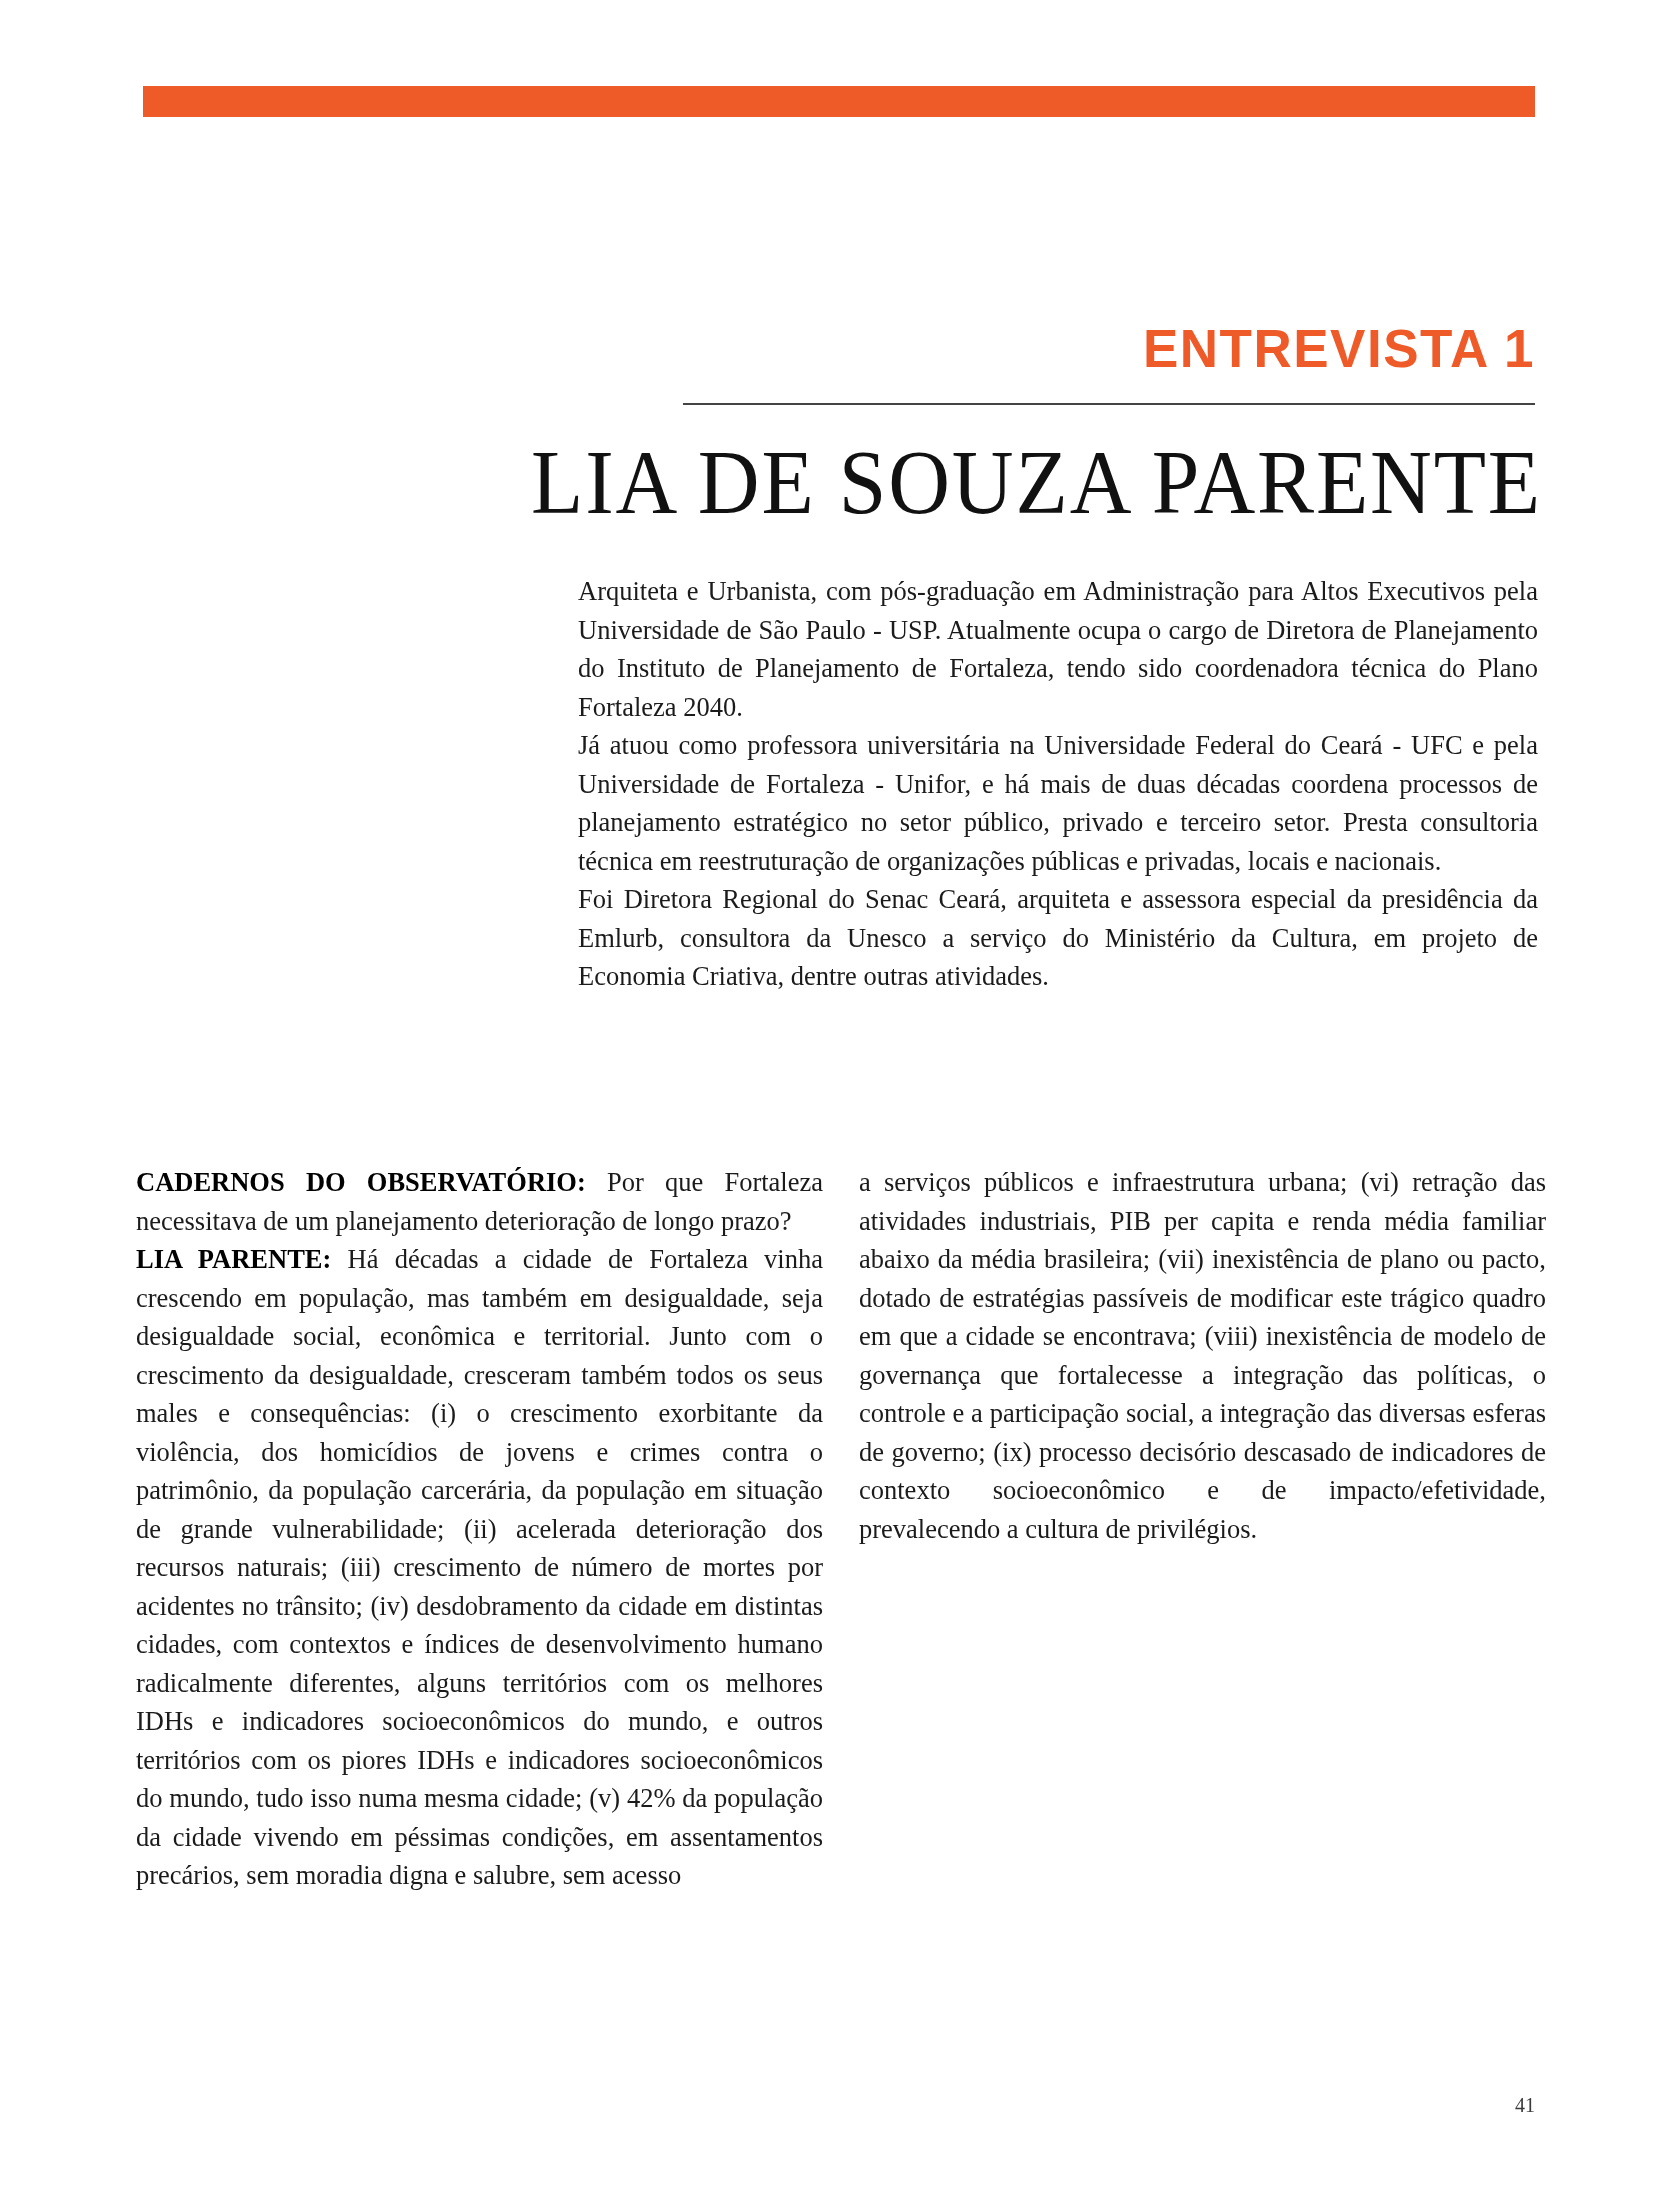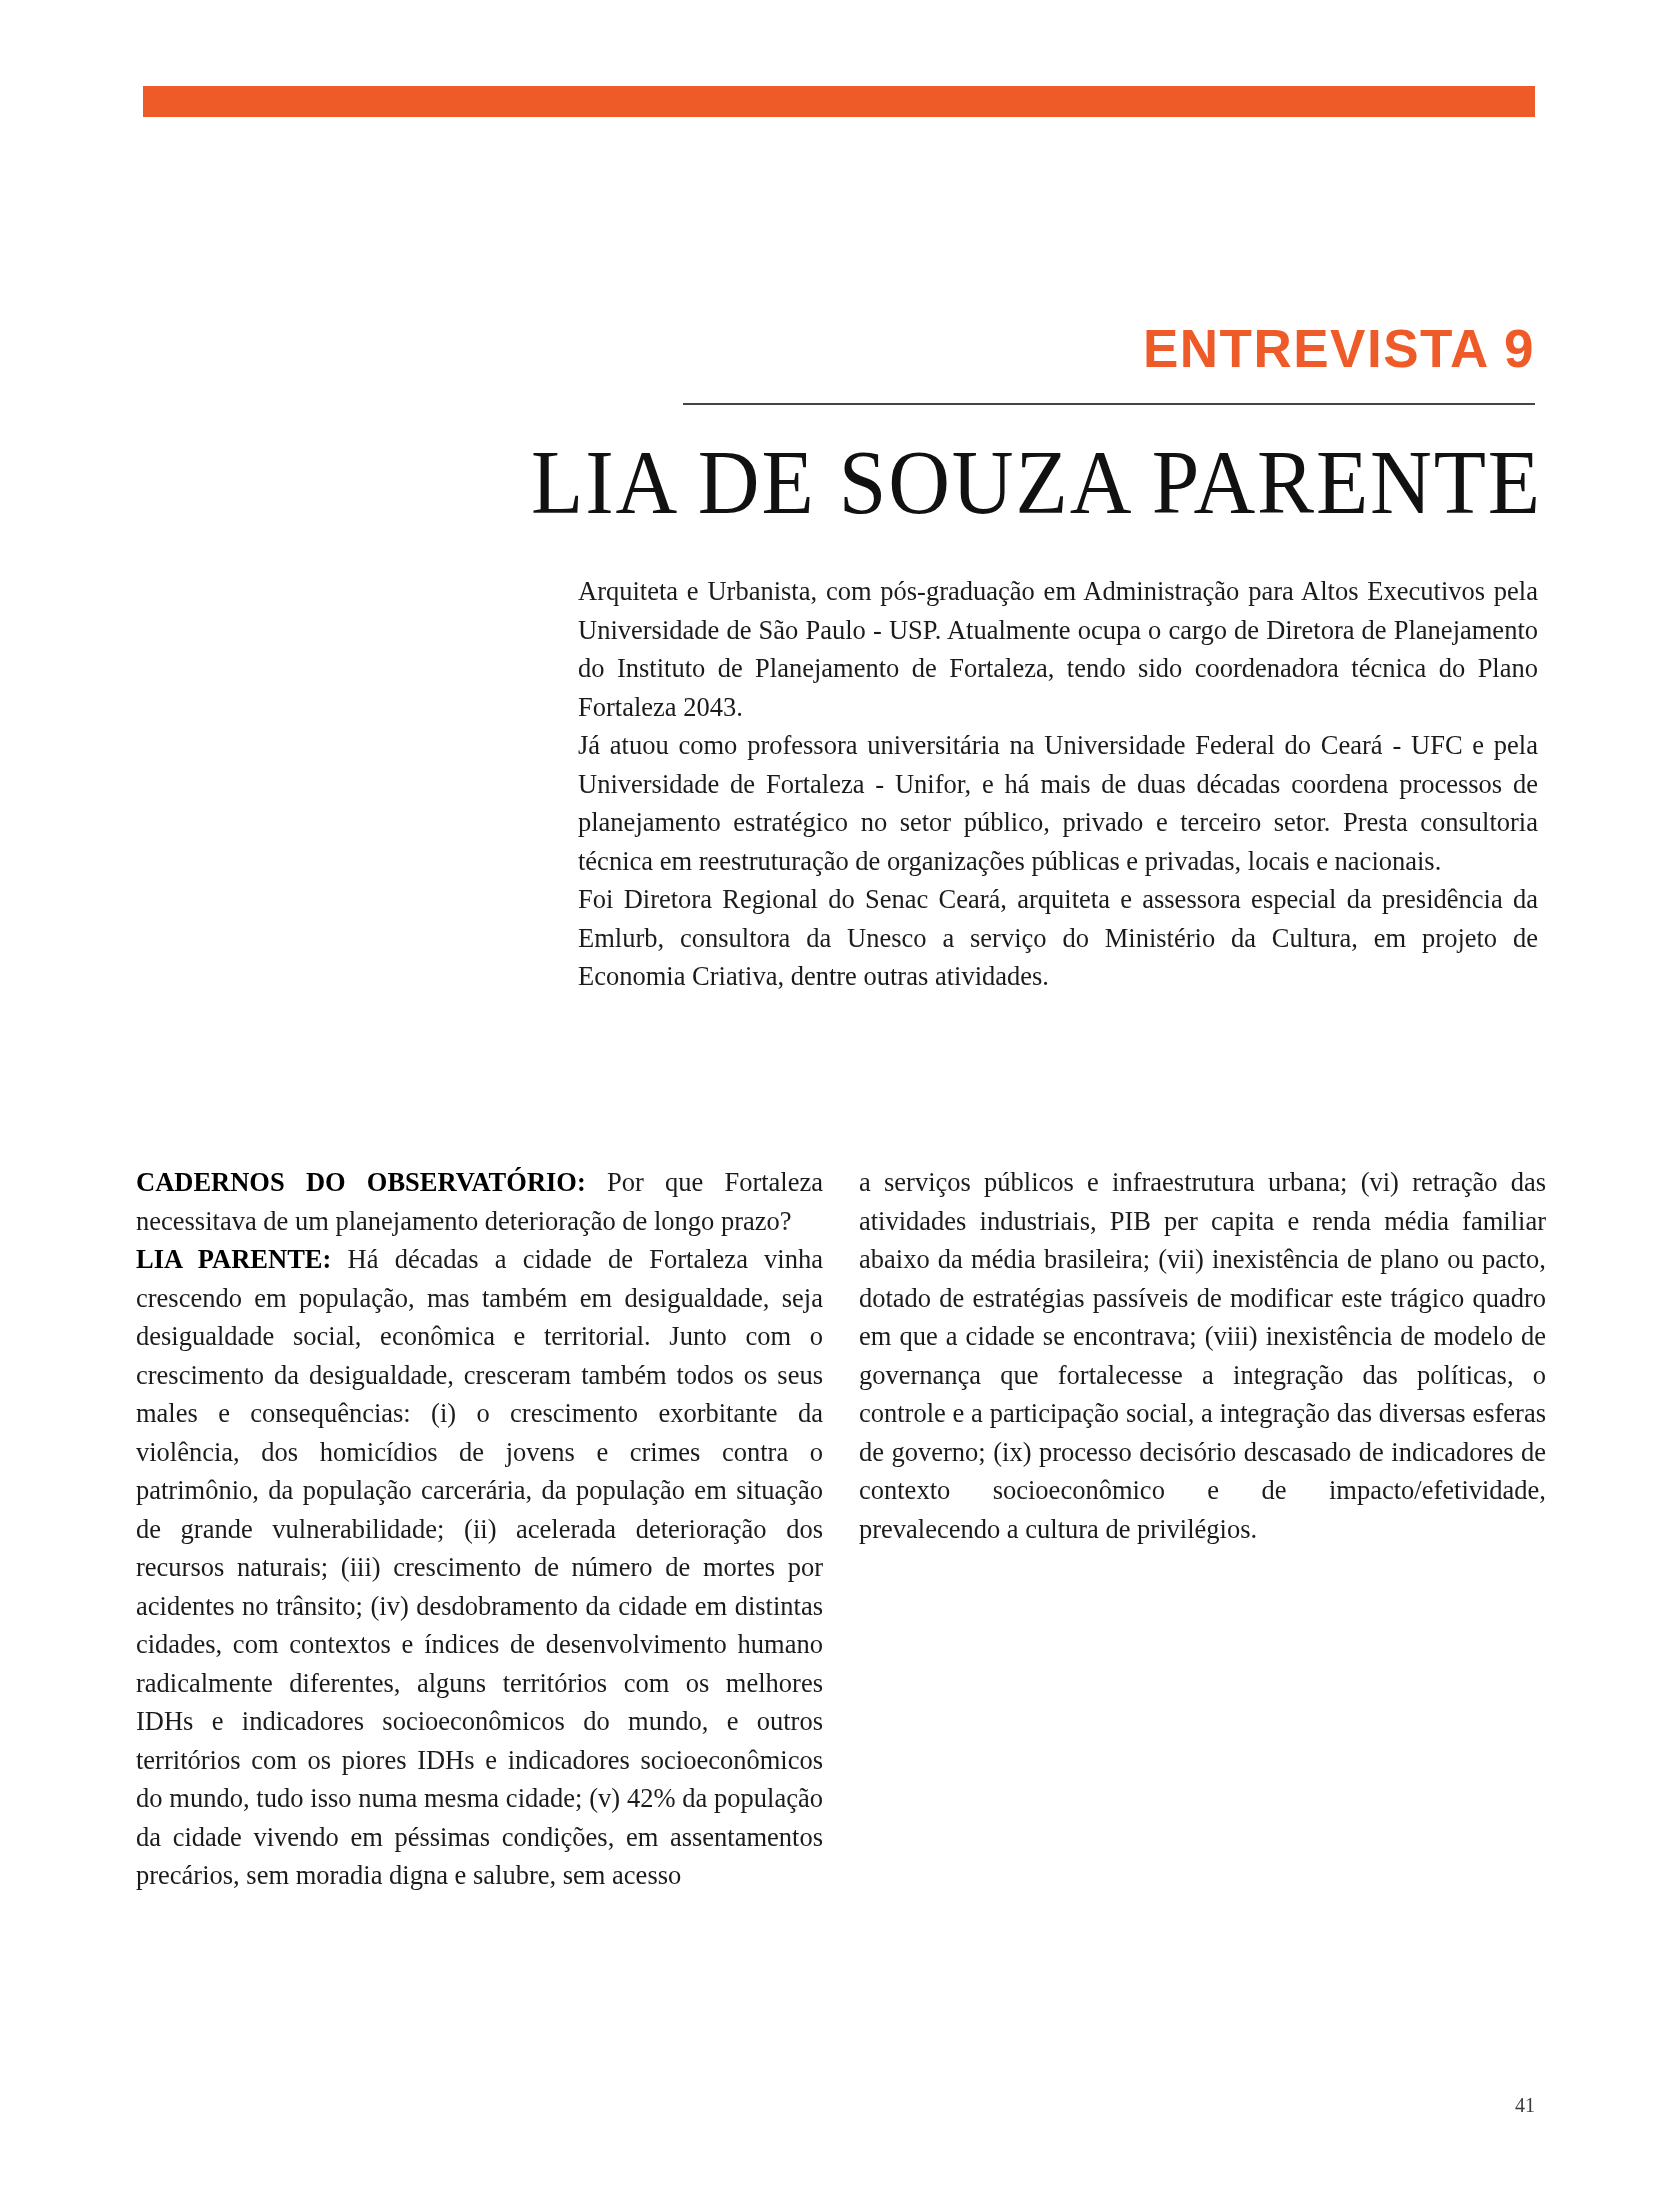--- a/index.html
+++ b/index.html
@@ -131,28 +131,28 @@
     font-family: "Liberation Serif", "DejaVu Serif", serif;
   }
 </style>
 </head>
 <body>
 
 <div class="page">
 
   <div class="top-bar"></div>
 
-  <div class="kicker">ENTREVISTA 9</div>
+  <div class="kicker">ENTREVISTA 1</div>
 
   <div class="kicker-rule"></div>
 
   <div class="display-name">LIA DE SOUZA PARENTE</div>
 
   <div class="bio">
-    <p>Arquiteta e Urbanista, com pós-graduação em Administração para Altos Executivos pela Universidade de São Paulo - USP. Atualmente ocupa o cargo de Diretora de Planejamento do Instituto de Planejamento de Fortaleza, tendo sido coordenadora técnica do Plano Fortaleza 2043.</p>
+    <p>Arquiteta e Urbanista, com pós-graduação em Administração para Altos Executivos pela Universidade de São Paulo - USP. Atualmente ocupa o cargo de Diretora de Planejamento do Instituto de Planejamento de Fortaleza, tendo sido coordenadora técnica do Plano Fortaleza 2040.</p>
     <p>Já atuou como professora universitária na Universidade Federal do Ceará - UFC e pela Universidade de Fortaleza - Unifor, e há mais de duas décadas coordena processos de planejamento estratégico no setor público, privado e terceiro setor. Presta consultoria técnica em reestruturação de organizações públicas e privadas, locais e nacionais.</p>
     <p>Foi Diretora Regional do Senac Ceará, arquiteta e assessora especial da presidência da Emlurb, consultora da Unesco a serviço do Ministério da Cultura, em projeto de Economia Criativa, dentre outras atividades.</p>
   </div>
 
   <div class="columns">
 
     <div class="col col-left">
       <p><span class="q-label">CADERNOS DO OBSERVATÓRIO:</span><span class="question-text"> Por que Fortaleza necessitava de um planejamento deterioração de longo prazo?</span></p>
       <p><span class="speaker">LIA PARENTE:</span><span> Há décadas a cidade de Fortaleza vinha crescendo em população, mas também em desigualdade, seja desigualdade social, econômica e territorial. Junto com o crescimento da desigualdade, cresceram também todos os seus males e consequências: (i) o crescimento exorbitante da violência, dos homicídios de jovens e crimes contra o patrimônio, da população carcerária, da população em situação de grande vulnerabilidade; (ii) acelerada deterioração dos recursos naturais; (iii) crescimento de número de mortes por acidentes no trânsito; (iv) desdobramento da cidade em distintas cidades, com contextos e índices de desenvolvimento humano radicalmente diferentes, alguns territórios com os melhores IDHs e indicadores socioeconômicos do mundo, e outros territórios com os piores IDHs e indicadores socioeconômicos do mundo, tudo isso numa mesma cidade; (v) 42% da população da cidade vivendo em péssimas condições, em assentamentos precários, sem moradia digna e salubre, sem acesso</span></p>
     </div>

